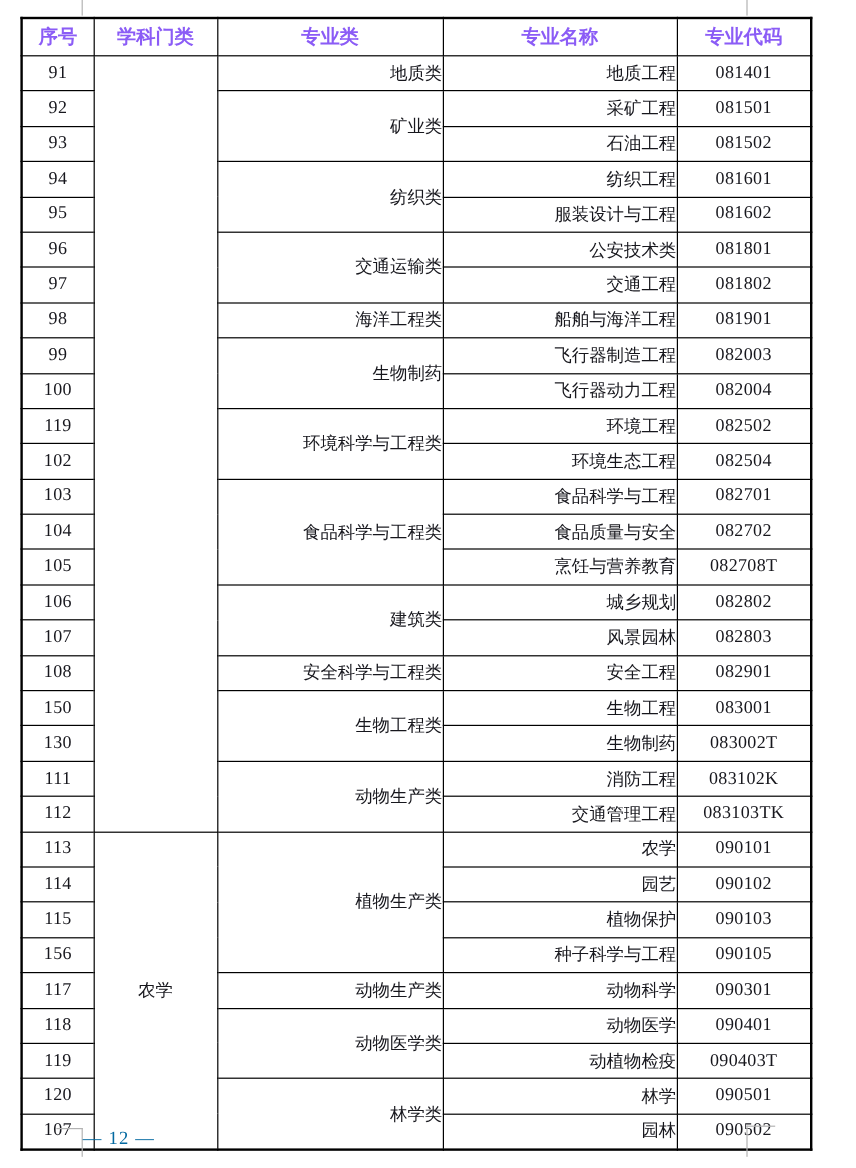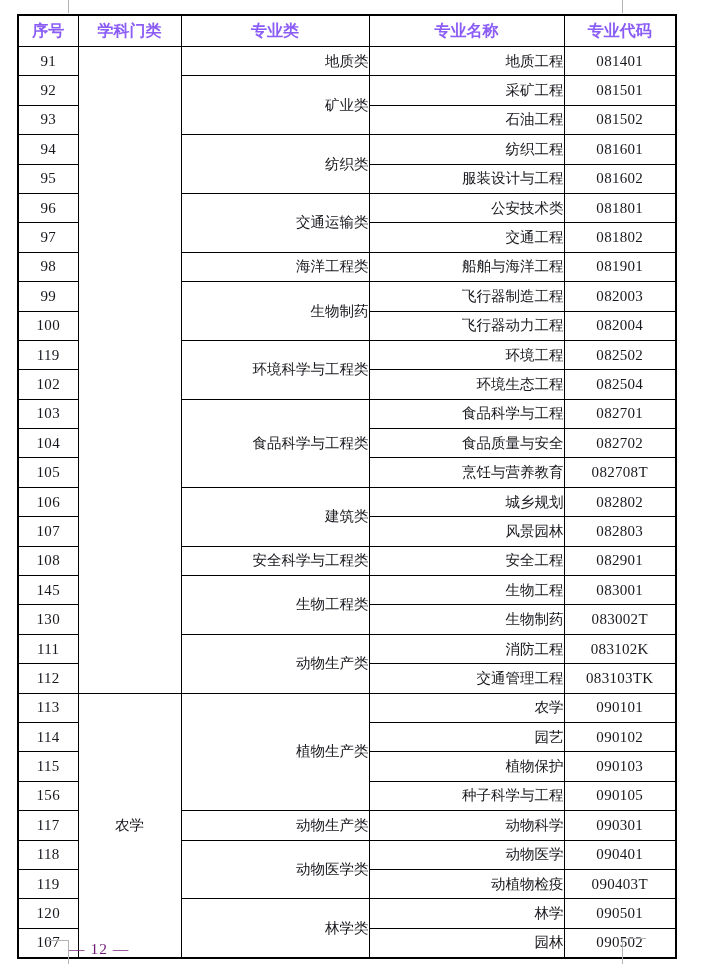--- a/index.html
+++ b/index.html
@@ -48,21 +48,21 @@
   .bracket-left{
     left:47px;top:940px;width:21px;height:23px;
     border-top:1px solid #b3b3b3;border-right:1px solid #b3b3b3;
   }
   .bracket-right{
     left:622px;top:938px;width:23px;height:25px;
     border-top:1px solid #b3b3b3;border-left:1px solid #b3b3b3;
   }
   .pagenum{
     position:absolute;left:69px;top:940px;
-    font-size:15.5px;color:#701a75;letter-spacing:1px;
+    font-size:15.5px;color:#0369a1;letter-spacing:1px;
     font-family:"Liberation Serif","DejaVu Serif",serif;
   }
 </style>
 </head>
 <body>
 
 <div class="crop-tick tick-left"></div>
 <div class="crop-tick tick-right"></div>
 
 <table class="majors">
@@ -178,21 +178,21 @@
         <td class="name">风景园林</td>
         <td class="code">082803</td>
       </tr>
       <tr>
         <td class="no">108</td>
         <td class="cls" rowspan="1">安全科学与工程类</td>
         <td class="name">安全工程</td>
         <td class="code">082901</td>
       </tr>
       <tr>
-        <td class="no">145</td>
+        <td class="no">150</td>
         <td class="cls" rowspan="2">生物工程类</td>
         <td class="name">生物工程</td>
         <td class="code">083001</td>
       </tr>
       <tr>
         <td class="no">130</td>
         <td class="name">生物制药</td>
         <td class="code">083002T</td>
       </tr>
       <tr>

